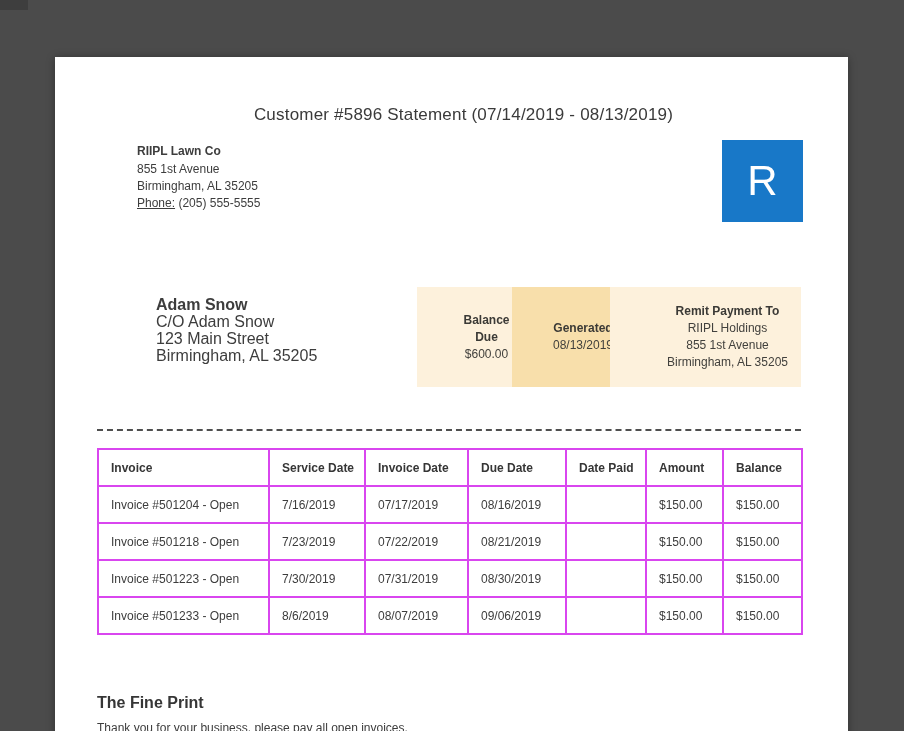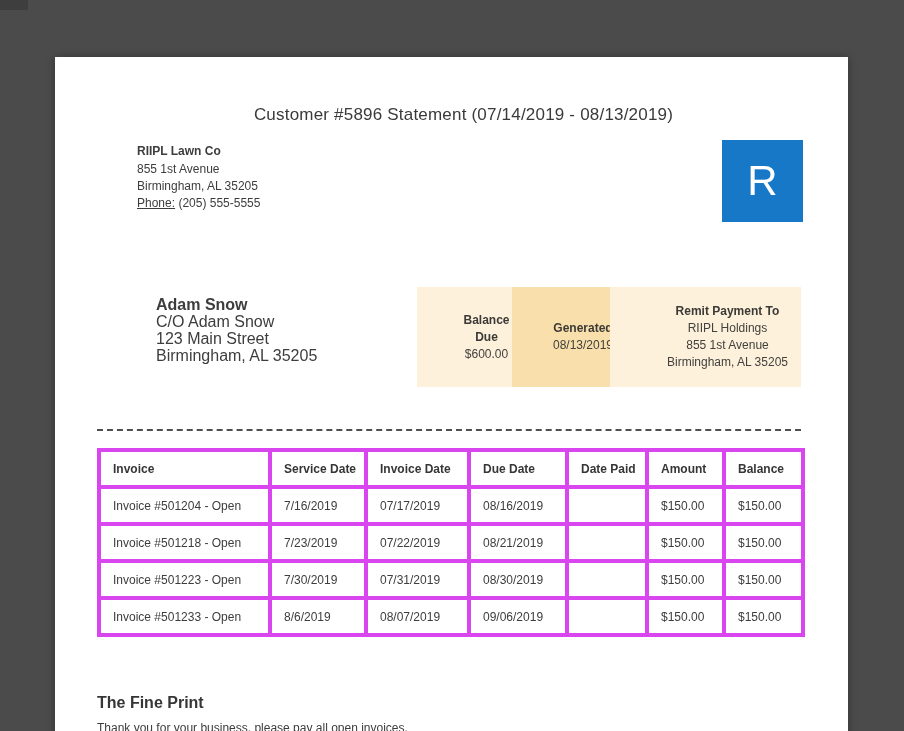--- a/index.html
+++ b/index.html
@@ -40,21 +40,21 @@
   .sbox-label { font-weight:bold; color:#3b3a36; }
   .sbox-balance { width:95px; }
   .sbox-generated { width:98px; background:var(--summary-highlight-bg,#f8dfab); }
   .sbox-remit { flex:1; }
   .dotted-sep { position:absolute; left:42px; top:372px; width:704px; border-top:2px dashed #4f4f4f; }
   .stmt-table {
     position:absolute; left:42px; top:391px; width:704px;
     border-collapse:collapse; font-size:12px; color:#3d3d3d; table-layout:fixed;
   }
   .stmt-table th, .stmt-table td {
-    border:4px solid #d946ef; height:37px; padding:0 12px;
+    border:2px solid #d946ef; height:37px; padding:0 12px;
     text-align:left; font-weight:normal; vertical-align:middle;
     overflow:hidden; white-space:nowrap;
   }
   .stmt-table th { font-weight:bold; color:#363636; }
   .footer-row td {
     background:var(--footer-row-bg,#fdf0d5); font-weight:bold;
     border-color:#eadcbe; height:36px; color:#3b3a36;
   }
   .footer-row .footer-balance { background:var(--footer-balance-bg,#f8dfab); }
   .fine-print-heading { position:absolute; left:42px; top:637px; font-size:16px; font-weight:bold; color:#363636; }

